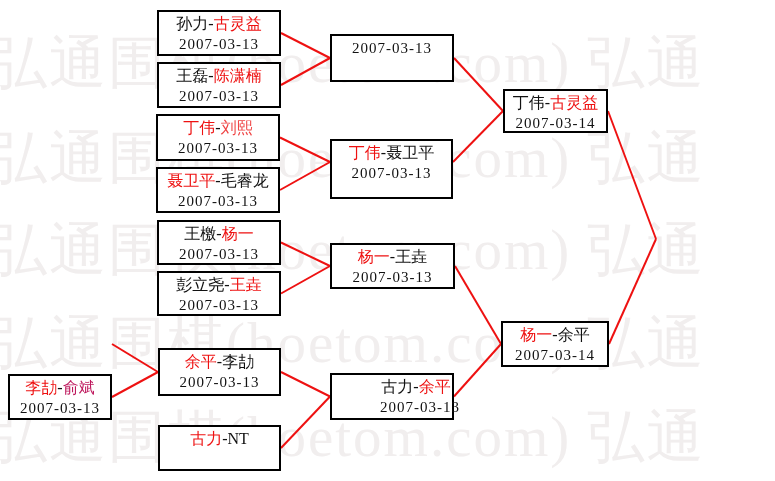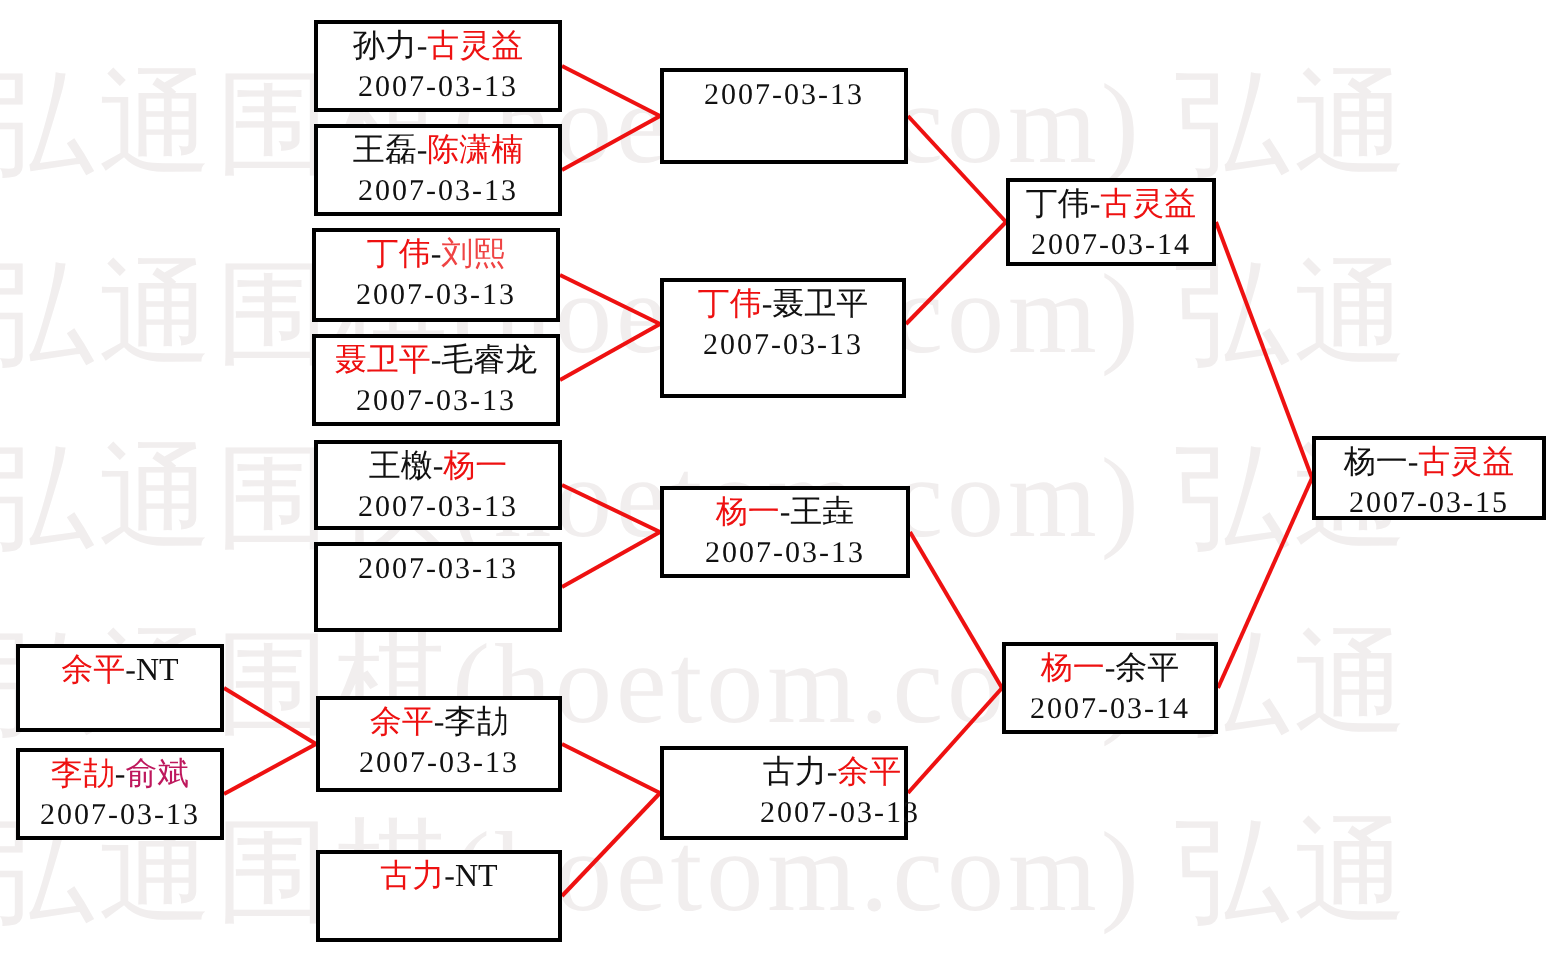--- a/index.html
+++ b/index.html
@@ -67,25 +67,22 @@
       </div>
       <div class="box" style="left: 156px; top: 167px; width: 124px; height: 46px; border-color: rgb(0, 0, 0); background: rgb(255, 255, 255);">
         <div class="names"><span style="color: rgb(238, 17, 17);">聂卫平</span><span style="color: rgb(17, 17, 17);">-</span><span style="color: rgb(17, 17, 17);">毛睿龙</span></div>
         <div class="date" style="color: rgb(17, 17, 17);">2007-03-13</div>
       </div>
       <div class="box" style="left: 157px; top: 220px; width: 124px; height: 45px; border-color: rgb(0, 0, 0); background: rgb(255, 255, 255);">
         <div class="names"><span style="color: rgb(17, 17, 17);">王檄</span><span style="color: rgb(17, 17, 17);">-</span><span style="color: rgb(238, 17, 17);">杨一</span></div>
         <div class="date" style="color: rgb(17, 17, 17);">2007-03-13</div>
       </div>
       <div class="box" style="left: 157px; top: 271px; width: 124px; height: 45px; border-color: rgb(0, 0, 0); background: rgb(255, 255, 255);">
+        <div class="names"><span style="color: rgb(17, 17, 17);">彭立尧</span><span style="color: rgb(17, 17, 17);">-</span><span style="color: rgb(238, 17, 17);">王垚</span></div>
         <div class="date" style="color: rgb(17, 17, 17);">2007-03-13</div>
-      </div>
-      <div class="box" style="left: 8px; top: 322px; width: 104px; height: 44px; border-color: rgb(0, 0, 0); background: rgb(255, 255, 255);">
-        <div class="names"><span style="color: rgb(238, 17, 17);">余平</span><span style="color: rgb(17, 17, 17);">-</span><span style="color: rgb(17, 17, 17);">NT</span></div>
-        <div class="date" style="color: rgb(17, 17, 17);"></div>
       </div>
       <div class="box" style="left: 8px; top: 374px; width: 104px; height: 46px; border-color: rgb(0, 0, 0); background: rgb(255, 255, 255);">
         <div class="names"><span style="color: rgb(238, 17, 17);">李劼</span><span style="color: rgb(17, 17, 17);">-</span><span style="color: #be185d;">俞斌</span></div>
         <div class="date" style="color: rgb(17, 17, 17);">2007-03-13</div>
       </div>
       <div class="box" style="left: 158px; top: 348px; width: 123px; height: 48px; border-color: rgb(0, 0, 0); background: rgb(255, 255, 255);">
         <div class="names"><span style="color: rgb(238, 17, 17);">余平</span><span style="color: rgb(17, 17, 17);">-</span><span style="color: rgb(17, 17, 17);">李劼</span></div>
         <div class="date" style="color: rgb(17, 17, 17);">2007-03-13</div>
       </div>
       <div class="box" style="left: 158px; top: 425px; width: 123px; height: 46px; border-color: rgb(0, 0, 0); background: rgb(255, 255, 255);">
@@ -108,18 +105,14 @@
         <div class="date" style="color: rgb(17, 17, 17);">2007-03-13</div>
       </div>
       <div class="box" style="left: 503px; top: 89px; width: 105px; height: 44px; border-color: rgb(0, 0, 0); background: rgb(255, 255, 255);">
         <div class="names"><span style="color: rgb(17, 17, 17);">丁伟</span><span style="color: rgb(17, 17, 17);">-</span><span style="color: rgb(238, 17, 17);">古灵益</span></div>
         <div class="date" style="color: rgb(17, 17, 17);">2007-03-14</div>
       </div>
       <div class="box" style="left: 501px; top: 321px; width: 108px; height: 46px; border-color: rgb(0, 0, 0); background: rgb(255, 255, 255);">
         <div class="names"><span style="color: rgb(238, 17, 17);">杨一</span><span style="color: rgb(17, 17, 17);">-</span><span style="color: rgb(17, 17, 17);">余平</span></div>
         <div class="date" style="color: rgb(17, 17, 17);">2007-03-14</div>
       </div>
-      <div class="box" style="left: 656px; top: 218px; width: 117px; height: 42px; border-color: rgb(0, 0, 0); background: rgb(255, 255, 255);">
-        <div class="names"><span style="color: rgb(17, 17, 17);">杨一</span><span style="color: rgb(17, 17, 17);">-</span><span style="color: rgb(238, 17, 17);">古灵益</span></div>
-        <div class="date" style="color: rgb(17, 17, 17);">2007-03-15</div>
-      </div>
     </div>
 </div>
 
 </body></html>

